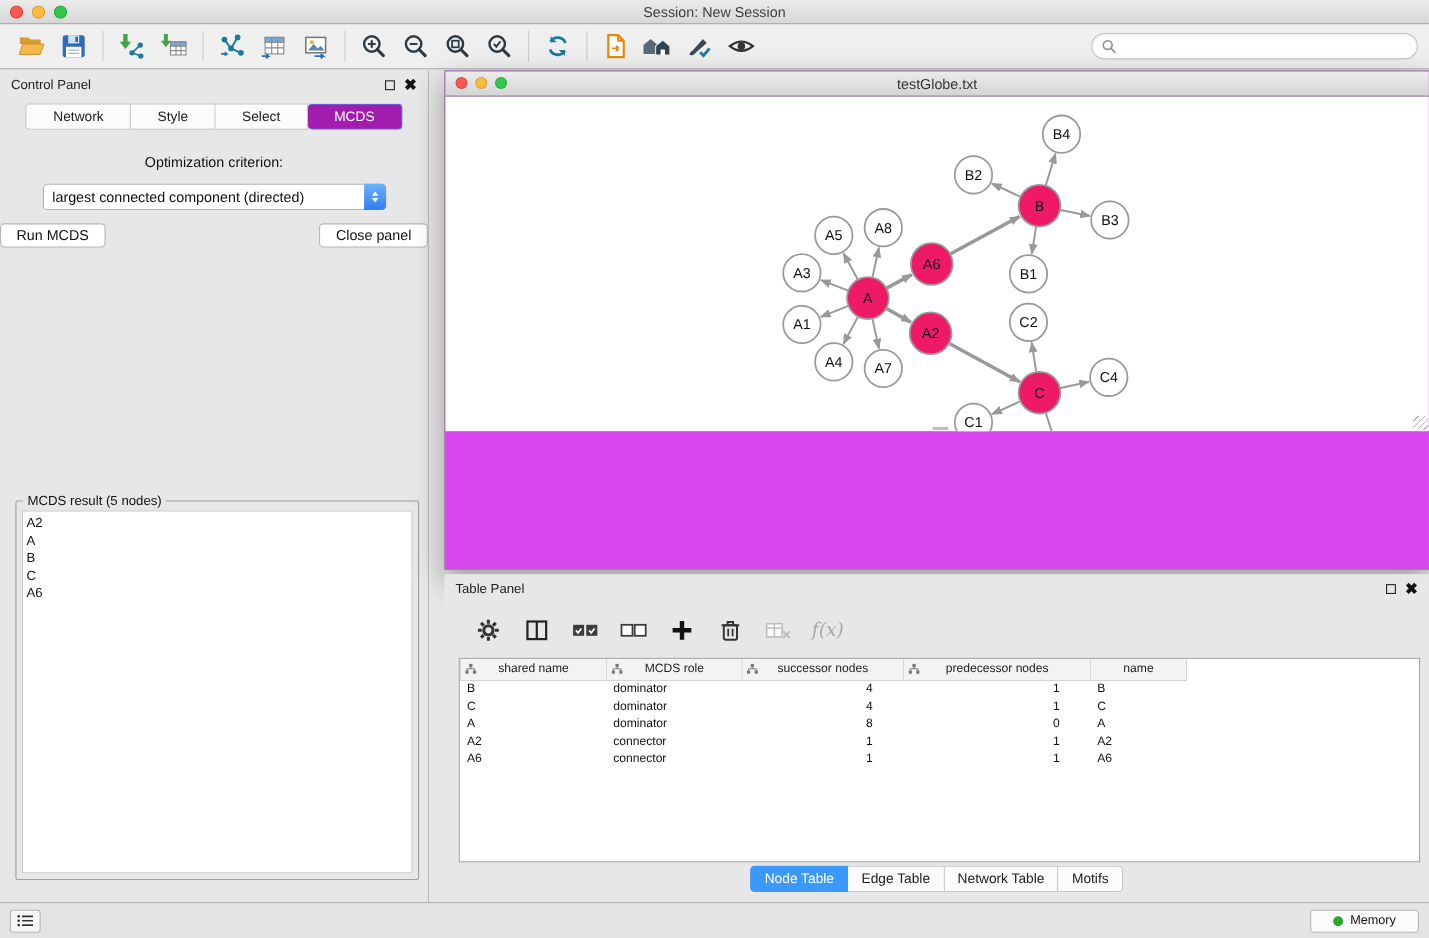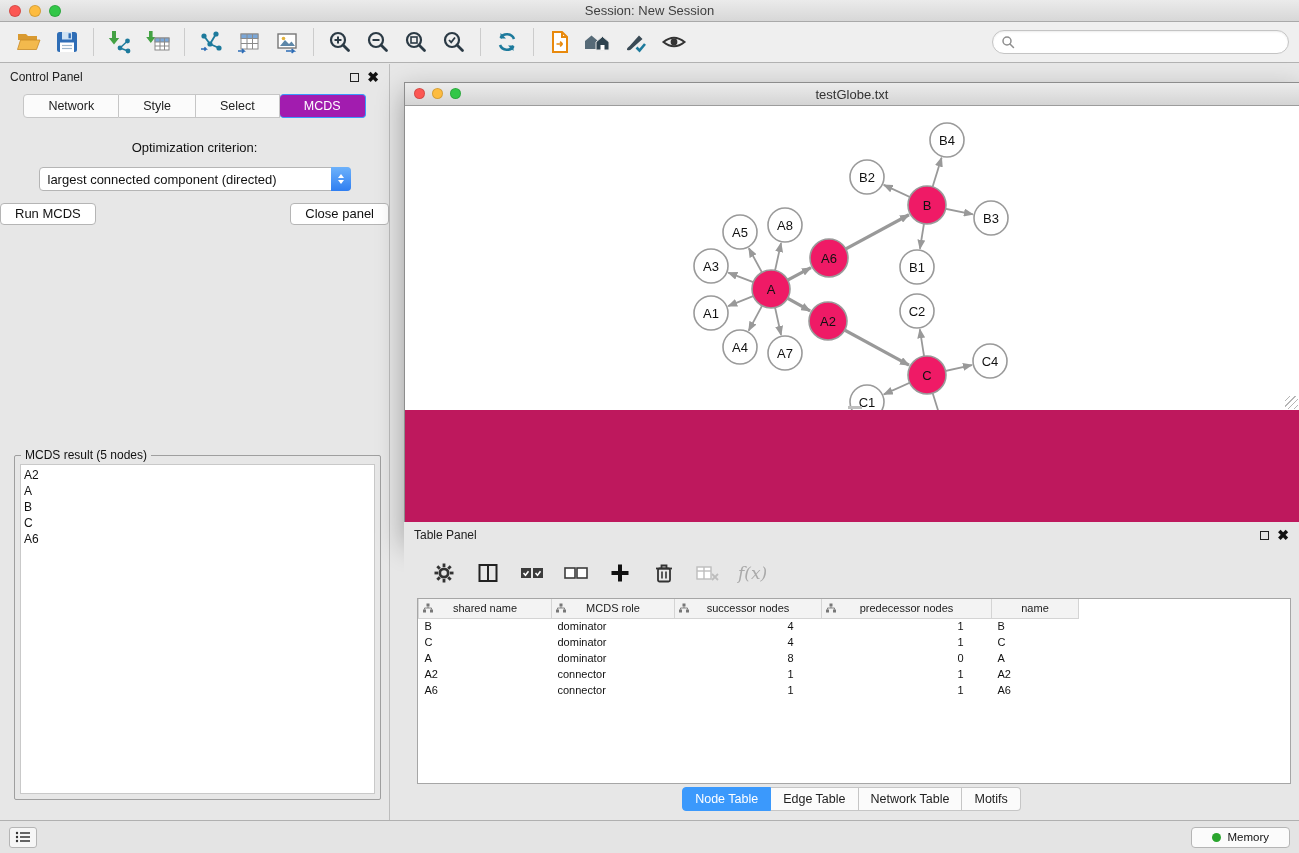--- a/index.html
+++ b/index.html
@@ -75,28 +75,28 @@
     position:absolute; left:14px; right:8px; top:391px; bottom:20px;
     border:1px solid #9f9f9f; border-radius:2px; padding:4px; background:#e7e7e7;
   }
   .result-legend { position:absolute; top:-8px; left:6px; background:#e7e7e7; padding:0 4px; font-size:12px; color:#111; }
   .result-list { position:absolute; left:5px; right:5px; top:8px; bottom:5px; background:#fff; border:1px solid #c9c9c9; overflow:auto; padding:2px 3px; }
   .result-item { font-size:12px; line-height:16px; color:#111; }
 
   
   .network-window {
     position:absolute; left:404px; top:0; width:896px; height:454px;
-    border:1px solid #8d8d8d; background:#be185d; box-shadow:0 10px 26px rgba(0,0,0,.32);margin-top:18px;
+    border:1px solid #8d8d8d; background:#d946ef; box-shadow:0 10px 26px rgba(0,0,0,.32);
   }
   .net-titlebar {
     height:23px; background:linear-gradient(#ececec,#d4d4d4); border-bottom:1px solid #9c9c9c;
     position:relative; display:flex; align-items:center; justify-content:center;
   }
   .net-titlebar .title { font-size:13px; color:#333; }
-  .net-canvas { position:relative; width:100%; height:304px; background:#fff; overflow:hidden; }
+  .net-canvas { position:relative; width:100%; height:304px; background:#fff; overflow:hidden;padding-left:18px; }
   .node-label { font-size:13px; fill:#111; font-family:"Liberation Sans",sans-serif; }
   .scroll-mark-v { position:absolute; left:1px; top:345px; width:3px; height:14px; background:#bfbfbf; }
   .scroll-mark-h { position:absolute; left:443px; bottom:1px; width:14px; height:3px; background:#bfbfbf; }
   .resize-grip {
     position:absolute; right:1px; bottom:1px; width:13px; height:13px;
     background:repeating-linear-gradient(135deg, transparent 0 3px, #b5b5b5 3px 4px);
   }
 
   
   .table-panel { position:absolute; left:404px; top:458px; right:0; bottom:0; background:#e7e7e7; }

